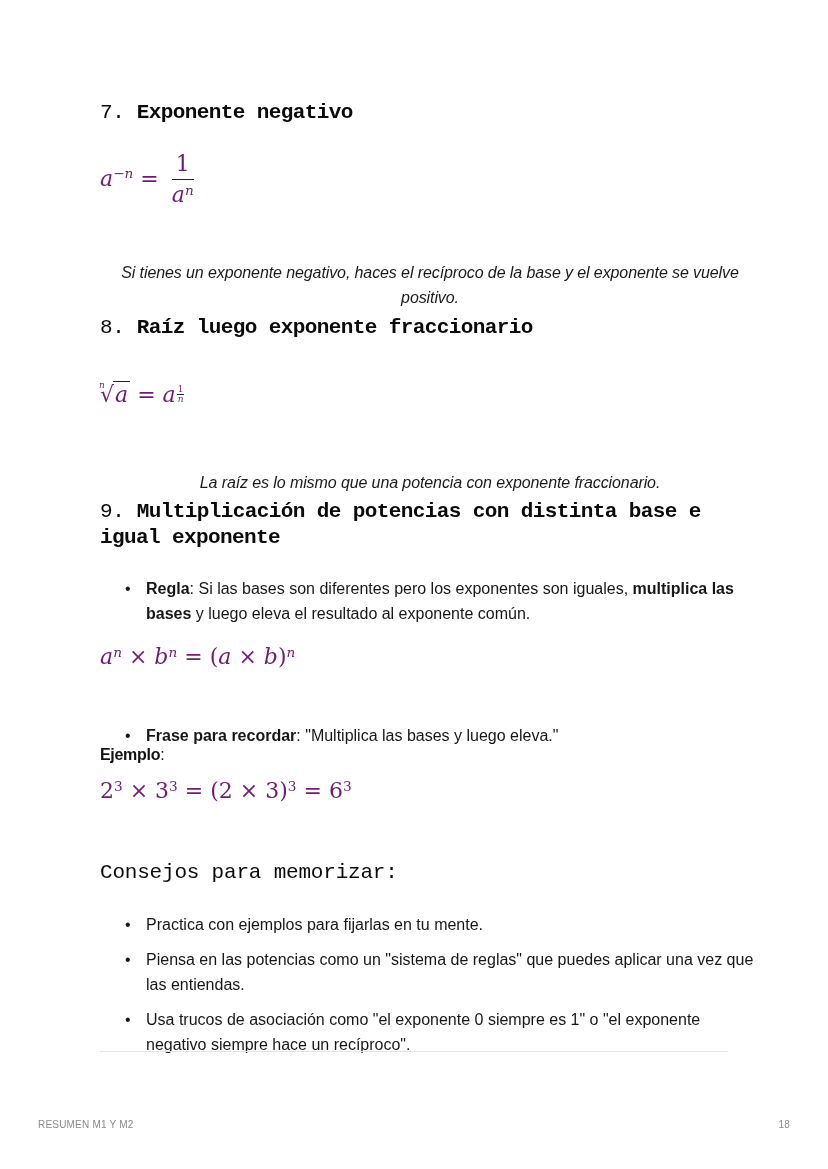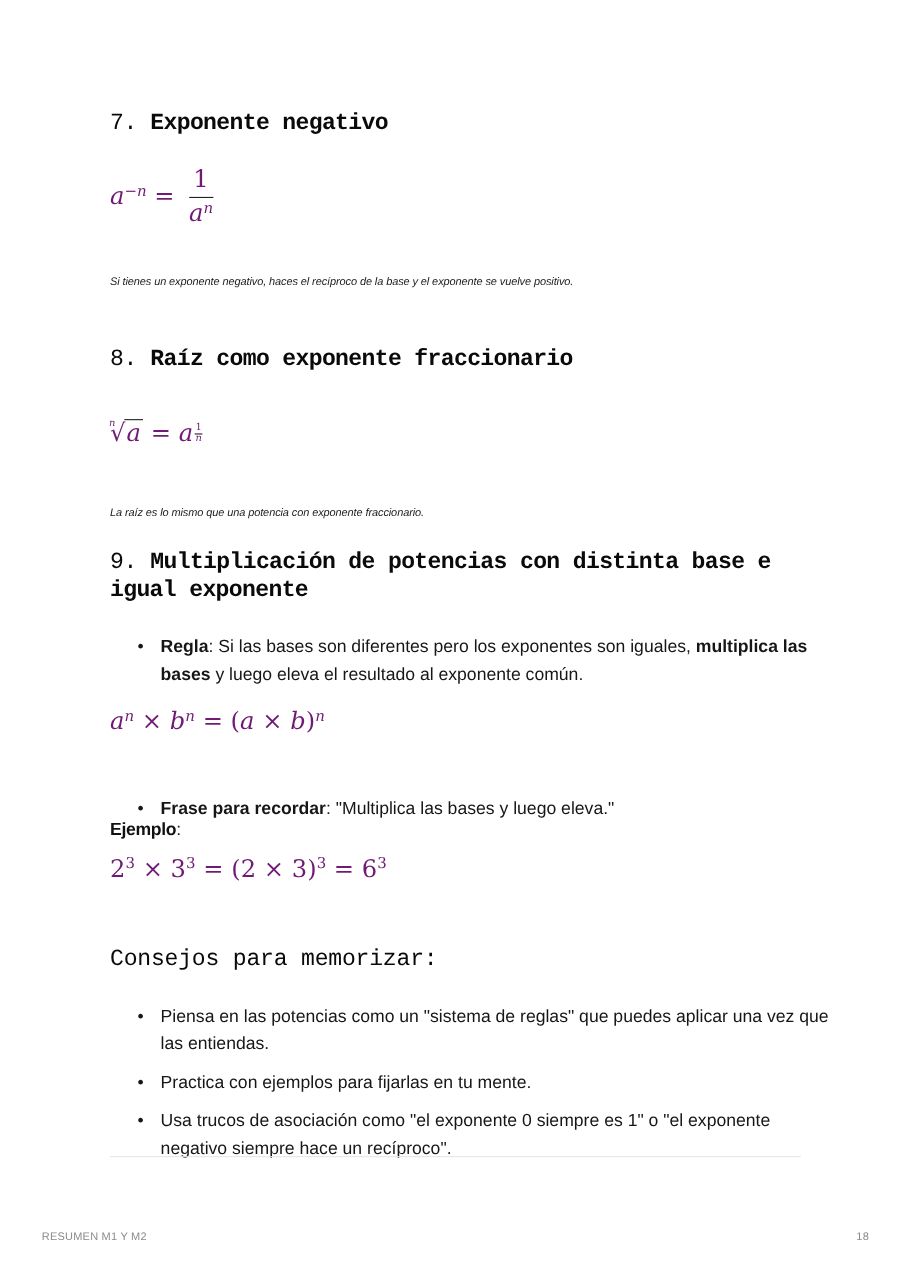--- a/index.html
+++ b/index.html
@@ -2,21 +2,21 @@
 <html><head>
 <meta charset="utf-8">
 <style>
   html, body { margin: 0; padding: 0; background: #ffffff; }
   body { width: 828px; height: 1169px; position: relative; overflow: hidden;
          font-family: "Liberation Sans", sans-serif; color: #111111; }
   .content { position: absolute; left: 100px; top: 0; width: 628px; }
   h2 { margin: 0; font-size: 21px; line-height: 26px; letter-spacing: -0.6px; font-weight: 700; color: #0a0a0a; font-family: Liberation Mono, monospace; }
   h2 .num { font-weight: 400; letter-spacing: -0.3px; }
   h2.plain { font-weight: 400; letter-spacing: -0.2px; }
-  .italic { font-style: italic; font-size: 10px; line-height: 25px; color: #1a1a1a; margin: 0; letter-spacing: -0.1px; }
+  .italic { font-style: italic; font-size: 16px; line-height: 25px; color: #1a1a1a; margin: 16px; letter-spacing: -0.1px; text-align: center; }
   .math { font-family: "DejaVu Serif", "Liberation Serif", serif; color: #701a75; position: absolute; left: 0; width: 628px; }
   .mi { font-style: italic; }
   sup { font-size: 62%; vertical-align: 0.55em; line-height: 0; }
   .frac { display: inline-flex; flex-direction: column; align-items: center; vertical-align: middle; margin-left: 6px; }
   .frac .top { border-bottom: 1.5px solid #222; padding: 0 4px 3px 4px; line-height: 1.1; }
   .frac .bot { padding-top: 3px; line-height: 1.1; }
   ul { margin: 16px; padding-left: 30px; list-style: none; }
   li { position: relative; font-size: 16px; line-height: 25px; color: #161616; }
   li::before { content: "•"; position: absolute; left: -21px; top: 0; font-size: 16px; }
   b { font-weight: 700; }
@@ -45,21 +45,21 @@
     <span class="frac">
       <span class="top">1</span>
       <span class="bot"><span class="mi">a</span><sup class="mi">n</sup></span>
     </span>
   </div>
 
   <p class="italic abs" style="top:244px; width:628px;">Si tienes un exponente negativo, haces el recíproco de la base y el exponente se vuelve positivo.</p>
 
   <h2 class="abs" style="top:315px;">
     <span class="num">8.</span>
-    <span>Raíz como exponente fraccionario</span>
+    <span>Raíz luego exponente fraccionario</span>
   </h2>
 
   <div class="math" style="top:382px; font-size:22px;">
     <span class="root-sign">
       <span class="root-index">n</span><span>√</span><span class="radicand mi">a</span>
     </span>
     <span>=</span>
     <span class="mi">a</span><span class="small-frac">
         <span class="sf-top">1</span>
         <span class="mi">n</span>
@@ -103,22 +103,22 @@
     <span>(</span><span>2</span>
     <span>×</span>
     <span>3</span><span>)</span><sup>3</sup>
     <span>=</span>
     <span>6</span><sup>3</sup>
   </div>
 
   <h2 class="abs plain" style="top:860px;">Consejos para memorizar:</h2>
 
   <ul class="abs" style="top:896px; width:610px;">
+    <li style="margin-bottom:10px;">Practica con ejemplos para fijarlas en tu mente.</li>
     <li style="margin-bottom:10px;">Piensa en las potencias como un "sistema de reglas" que puedes aplicar una vez que las entiendas.</li>
-    <li style="margin-bottom:10px;">Practica con ejemplos para fijarlas en tu mente.</li>
     <li>Usa trucos de asociación como "el exponente 0 siempre es 1" o "el exponente negativo siempre hace un recíproco".</li>
   </ul>
 </div>
 
 <div class="rule"></div>
 
 <div class="footer" style="left:38px;">RESUMEN M1 Y M2</div>
 <div class="footer" style="right:38px;">18</div>
 
 </body></html>

